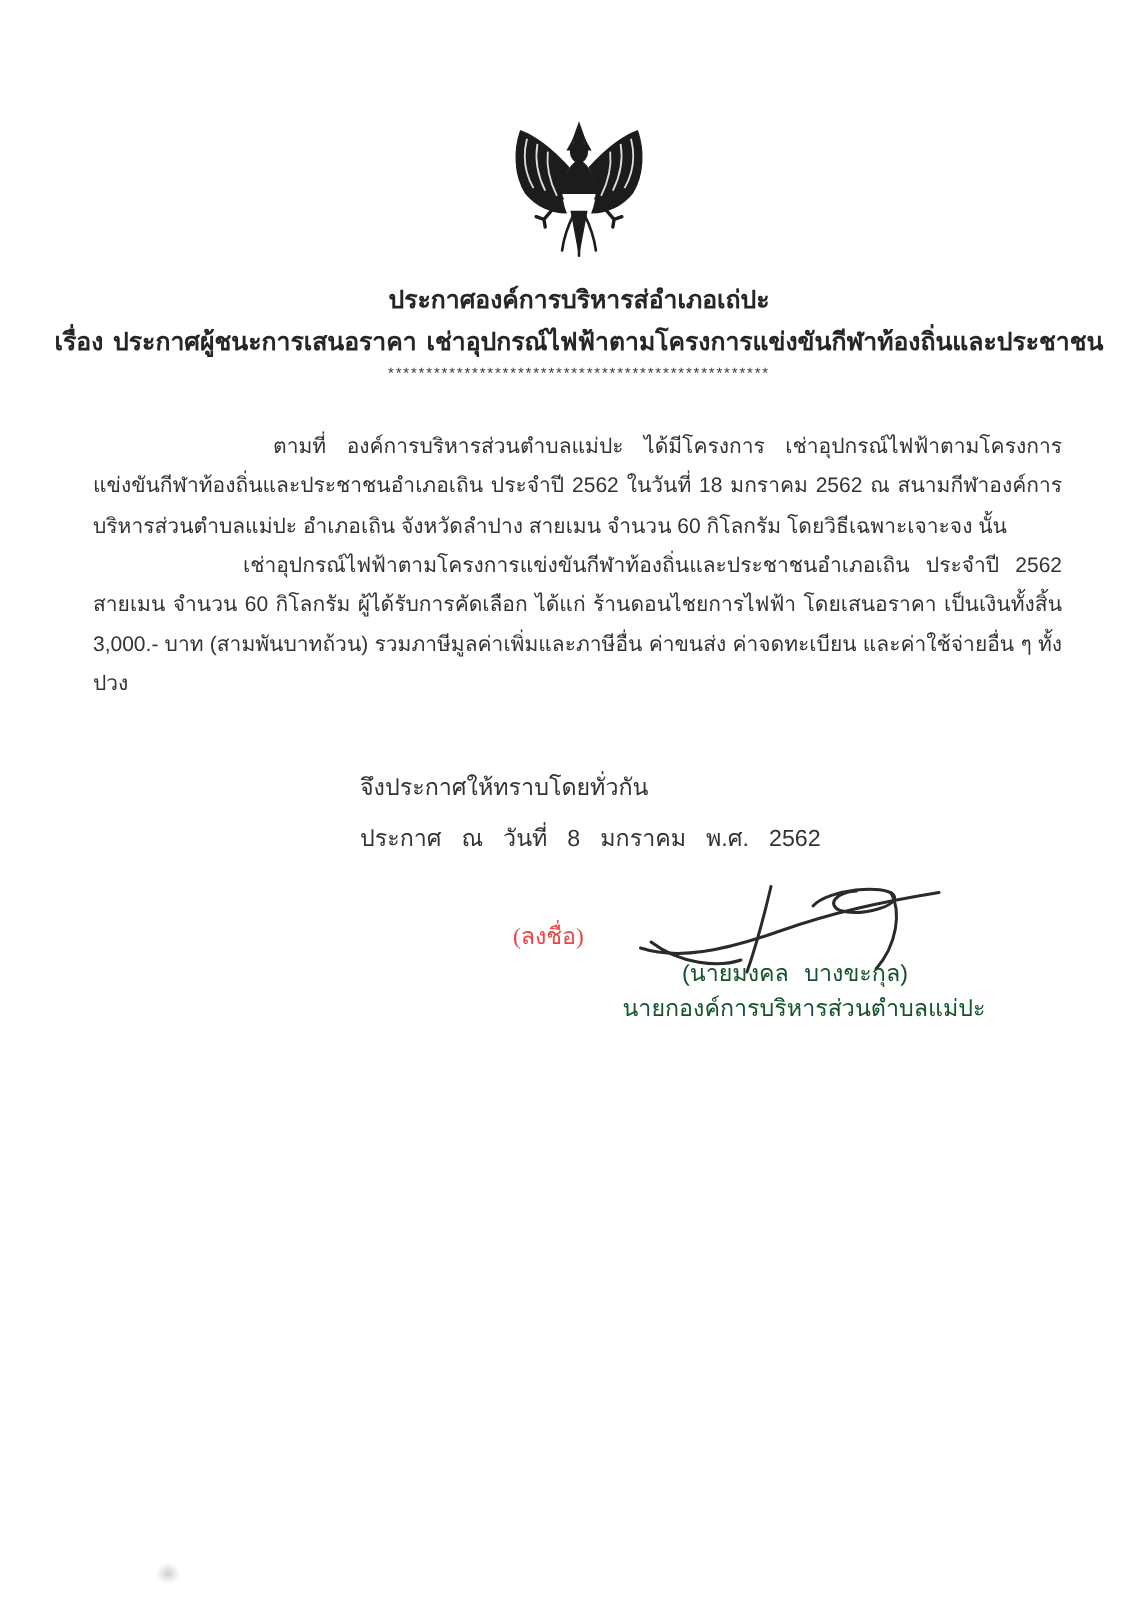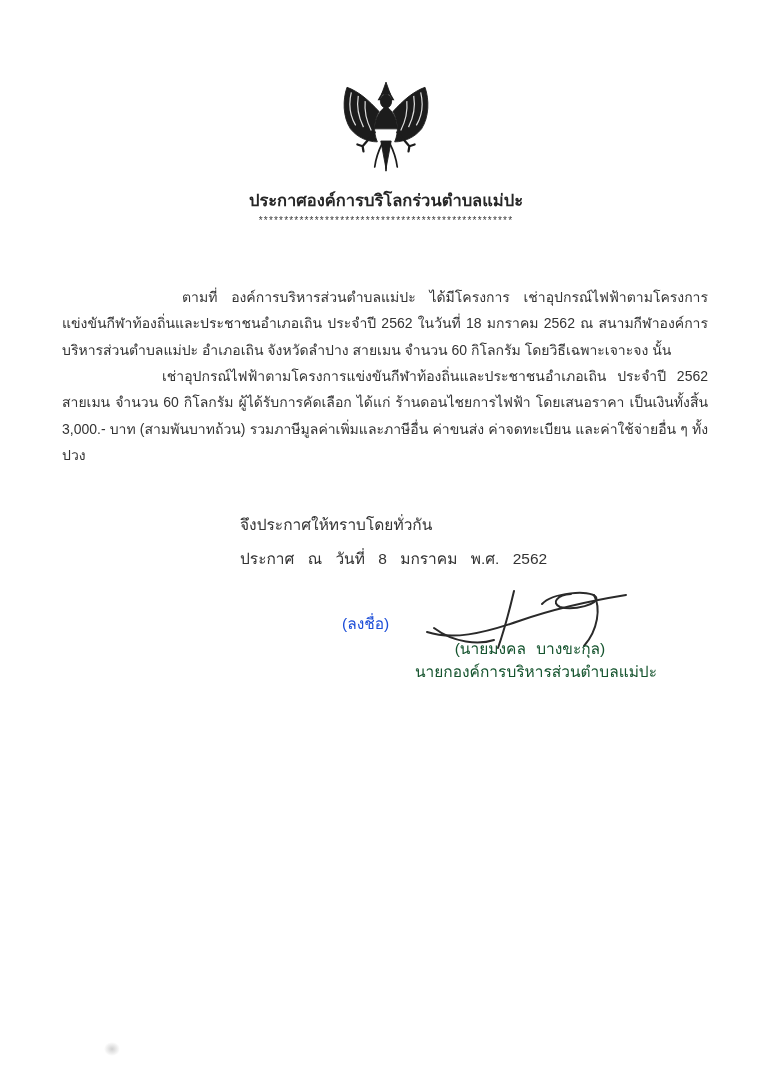--- a/index.html
+++ b/index.html
@@ -46,21 +46,21 @@
   .para2{top:363px;text-indent:100px;}
   .closing-line{
     position:absolute;left:240px;
     font-size:15.5px;color:#333333;white-space:nowrap;margin-top:25px;
   }
   .closing1{top:487px;}
   .closing2{top:521px;word-spacing:9px;}
   
   .sign-label{
     position:absolute;left:342px;top:611px;
-    font-size:15.5px;color:#1d4ed8;
+    font-size:15.5px;color:#ef4444;font-family:Liberation Serif, serif;
   }
   .signature-svg{
     position:absolute;left:424px;top:588px;width:205px;height:66px;
   }
   .signer-name{
     position:absolute;left:420px;top:636px;width:220px;
     text-align:center;font-size:15.5px;color:#14532d;white-space:nowrap;
     word-spacing:6px;
   }
   .signer-title{
@@ -112,21 +112,22 @@
         <g stroke="#1c1c1c" stroke-width="2" fill="none" stroke-linecap="round">
           <path d="M56,72 C51,82 48,92 47,100"></path>
           <path d="M64,72 C69,82 72,92 73,100"></path>
           <path d="M60,74 L60,104"></path>
         </g>
       </g>
     </svg>
   </div>
 
   <div class="header">
-    <div class="org-line">ประกาศองค์การบริโลกร่วนตำบลแม่ปะ</div>
+    <div class="org-line">ประกาศองค์การบริหารส่อำเภอเถ่ปะ</div>
+    <div class="subject1">เรื่อง ประกาศผู้ชนะการเสนอราคา เช่าอุปกรณ์ไฟฟ้าตามโครงการแข่งขันกีฬาท้องถิ่นและประชาชน</div>
     <div class="divider">**************************************************</div>
   </div>
 
   <div class="para para1">ตามที่ องค์การบริหารส่วนตำบลแม่ปะ ได้มีโครงการ เช่าอุปกรณ์ไฟฟ้าตามโครงการแข่งขันกีฬาท้องถิ่นและประชาชนอำเภอเถิน ประจำปี 2562 ในวันที่ 18 มกราคม 2562 ณ สนามกีฬาองค์การบริหารส่วนตำบลแม่ปะ อำเภอเถิน จังหวัดลำปาง สายเมน จำนวน 60 กิโลกรัม โดยวิธีเฉพาะเจาะจง นั้น</div>
   <div class="para para2">เช่าอุปกรณ์ไฟฟ้าตามโครงการแข่งขันกีฬาท้องถิ่นและประชาชนอำเภอเถิน ประจำปี 2562 สายเมน จำนวน 60 กิโลกรัม ผู้ได้รับการคัดเลือก ได้แก่ ร้านดอนไชยการไฟฟ้า โดยเสนอราคา เป็นเงินทั้งสิ้น 3,000.- บาท (สามพันบาทถ้วน) รวมภาษีมูลค่าเพิ่มและภาษีอื่น ค่าขนส่ง ค่าจดทะเบียน และค่าใช้จ่ายอื่น ๆ ทั้งปวง</div>
 
   <div class="closing-line closing1">จึงประกาศให้ทราบโดยทั่วกัน</div>
   <div class="closing-line closing2">ประกาศ ณ วันที่ 8 มกราคม พ.ศ. 2562</div>
 
   <div class="sign-label">(ลงชื่อ)</div>

